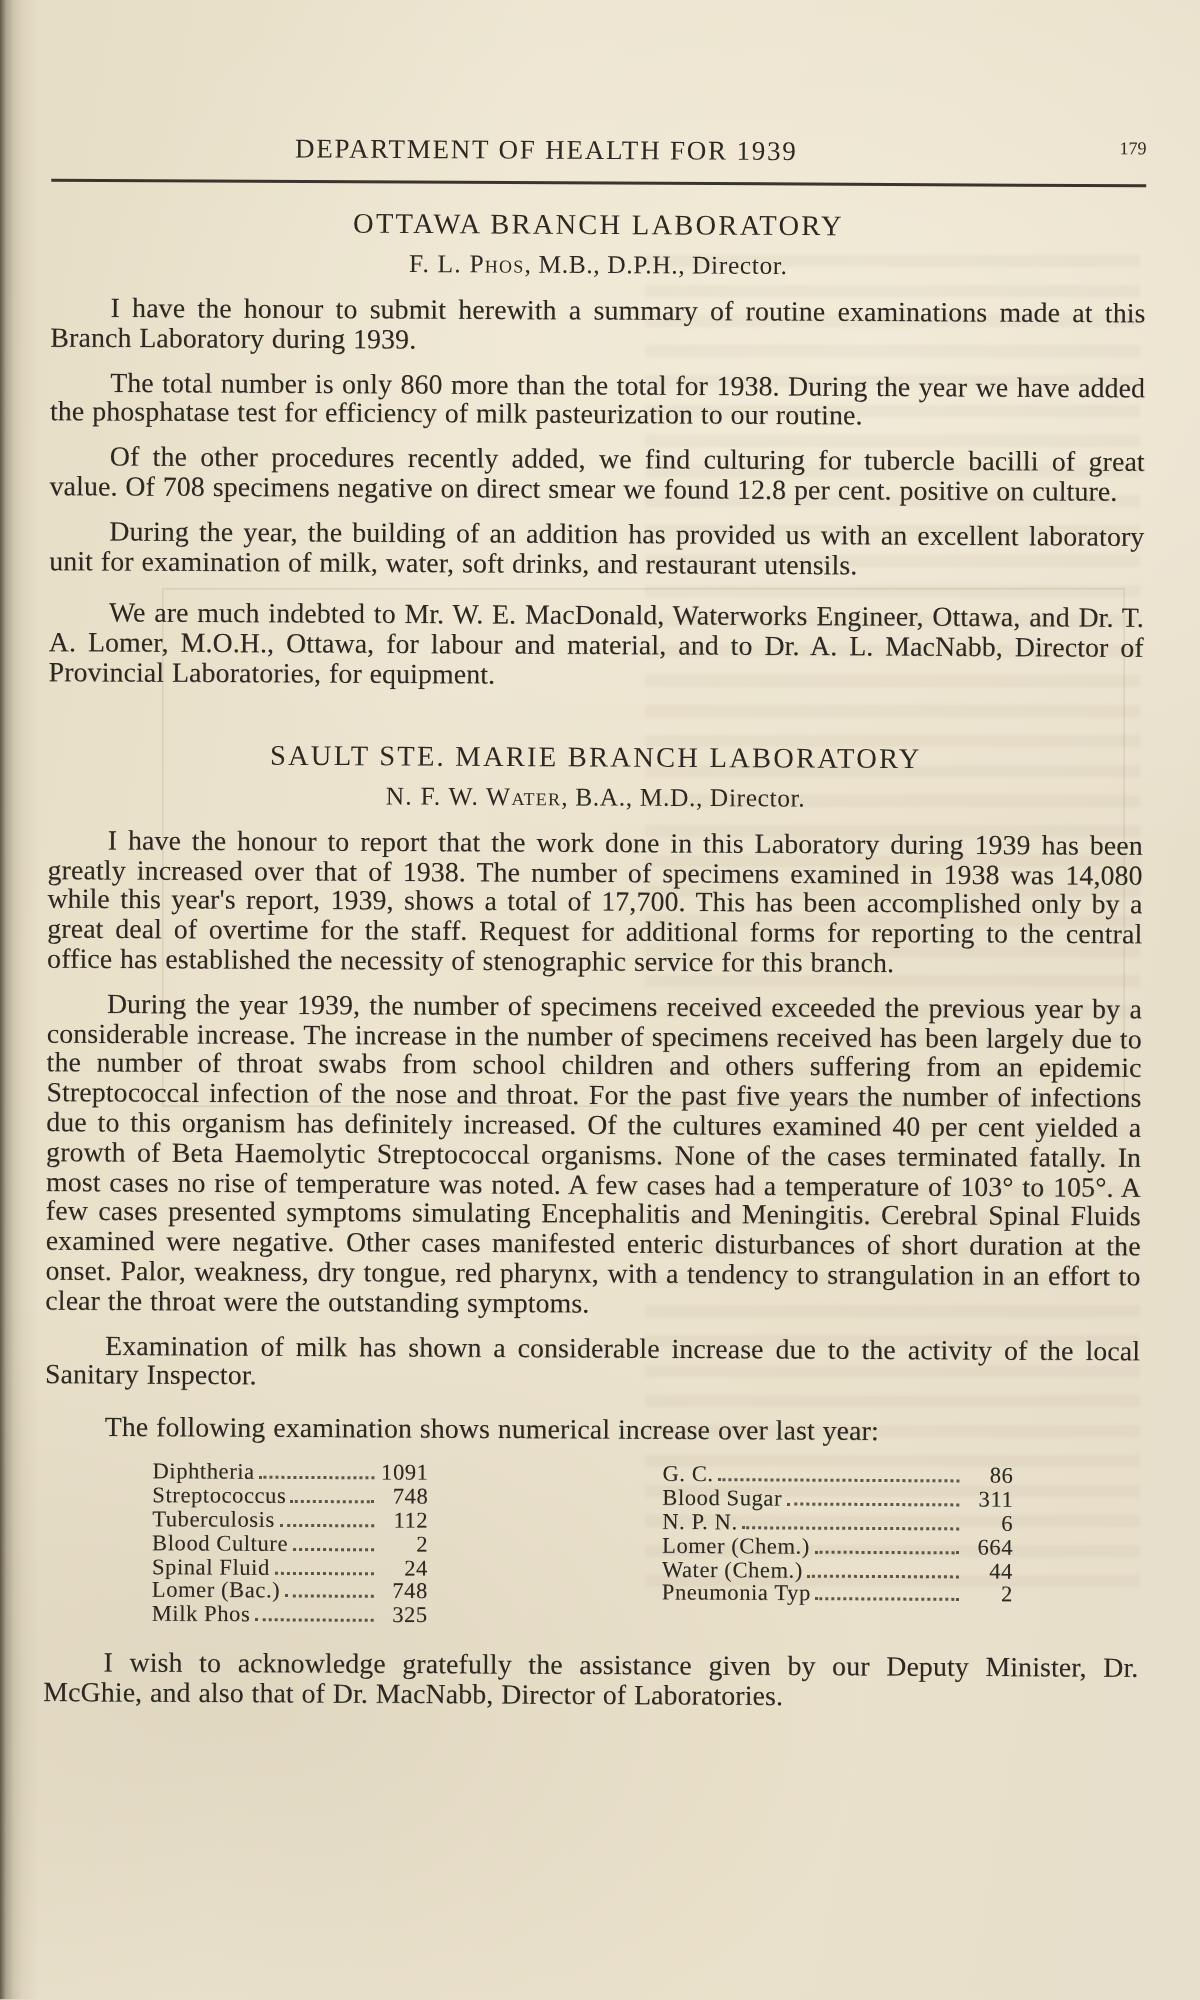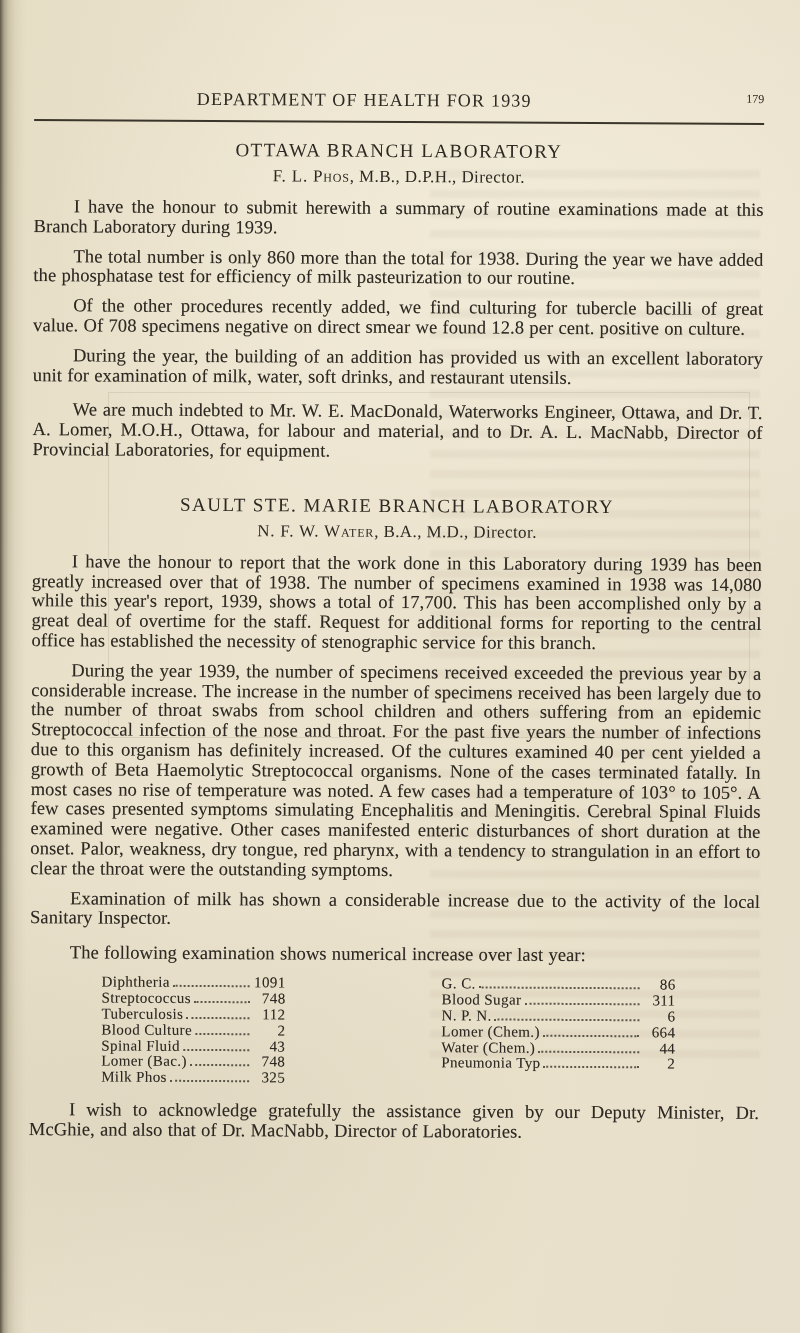--- a/index.html
+++ b/index.html
@@ -173,21 +173,21 @@
             <span class="stat-value">112</span>
           </div>
         <div class="stat-row">
             <span class="stat-label">Blood Culture</span>
             <span class="stat-leader"></span>
             <span class="stat-value">2</span>
           </div>
         <div class="stat-row">
             <span class="stat-label">Spinal Fluid</span>
             <span class="stat-leader"></span>
-            <span class="stat-value">43</span>
+            <span class="stat-value">24</span>
           </div>
         <div class="stat-row">
             <span class="stat-label">Lomer (Bac.)</span>
             <span class="stat-leader"></span>
             <span class="stat-value">748</span>
           </div>
         <div class="stat-row">
             <span class="stat-label">Milk Phos</span>
             <span class="stat-leader"></span>
             <span class="stat-value">325</span>

